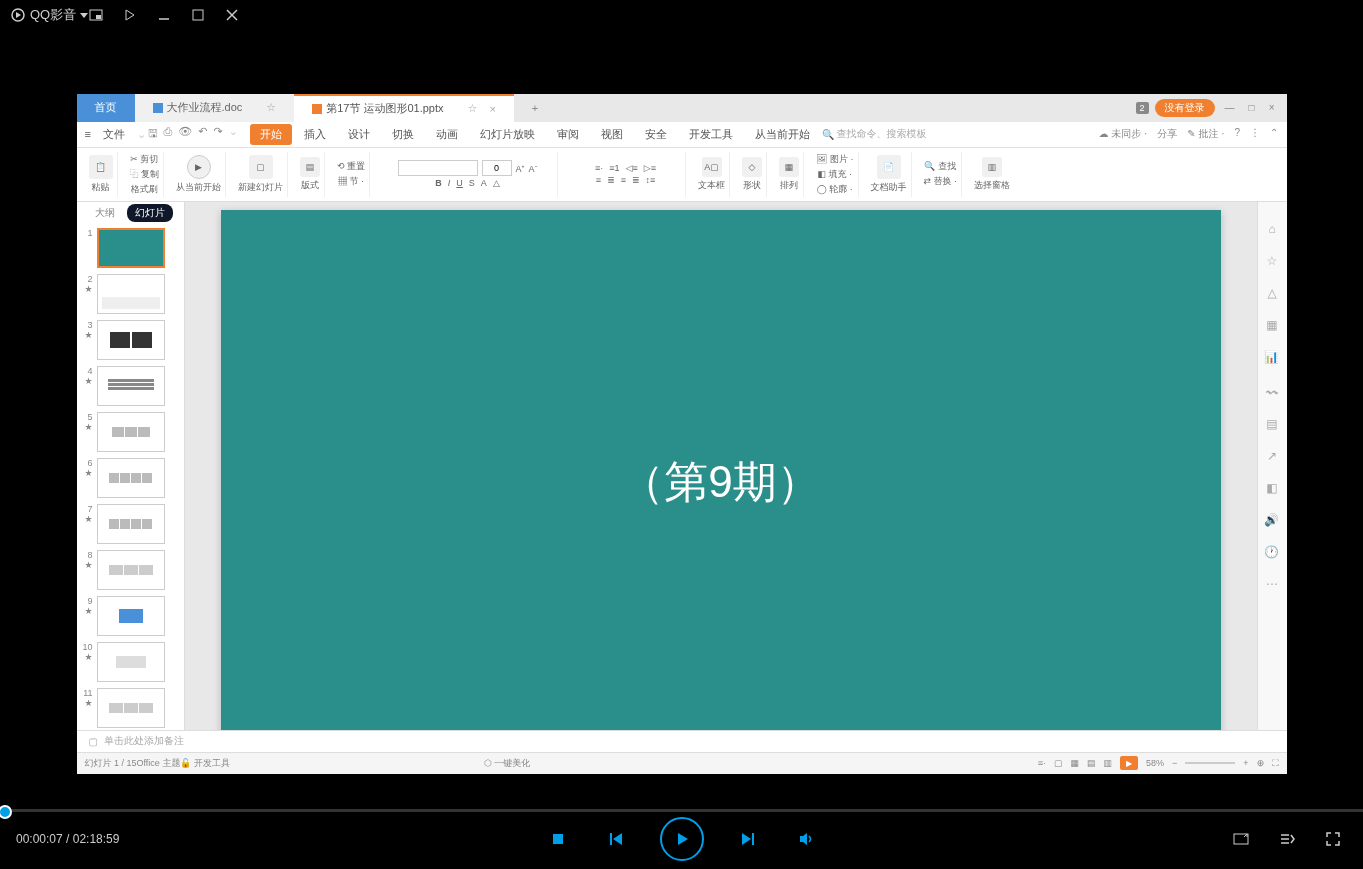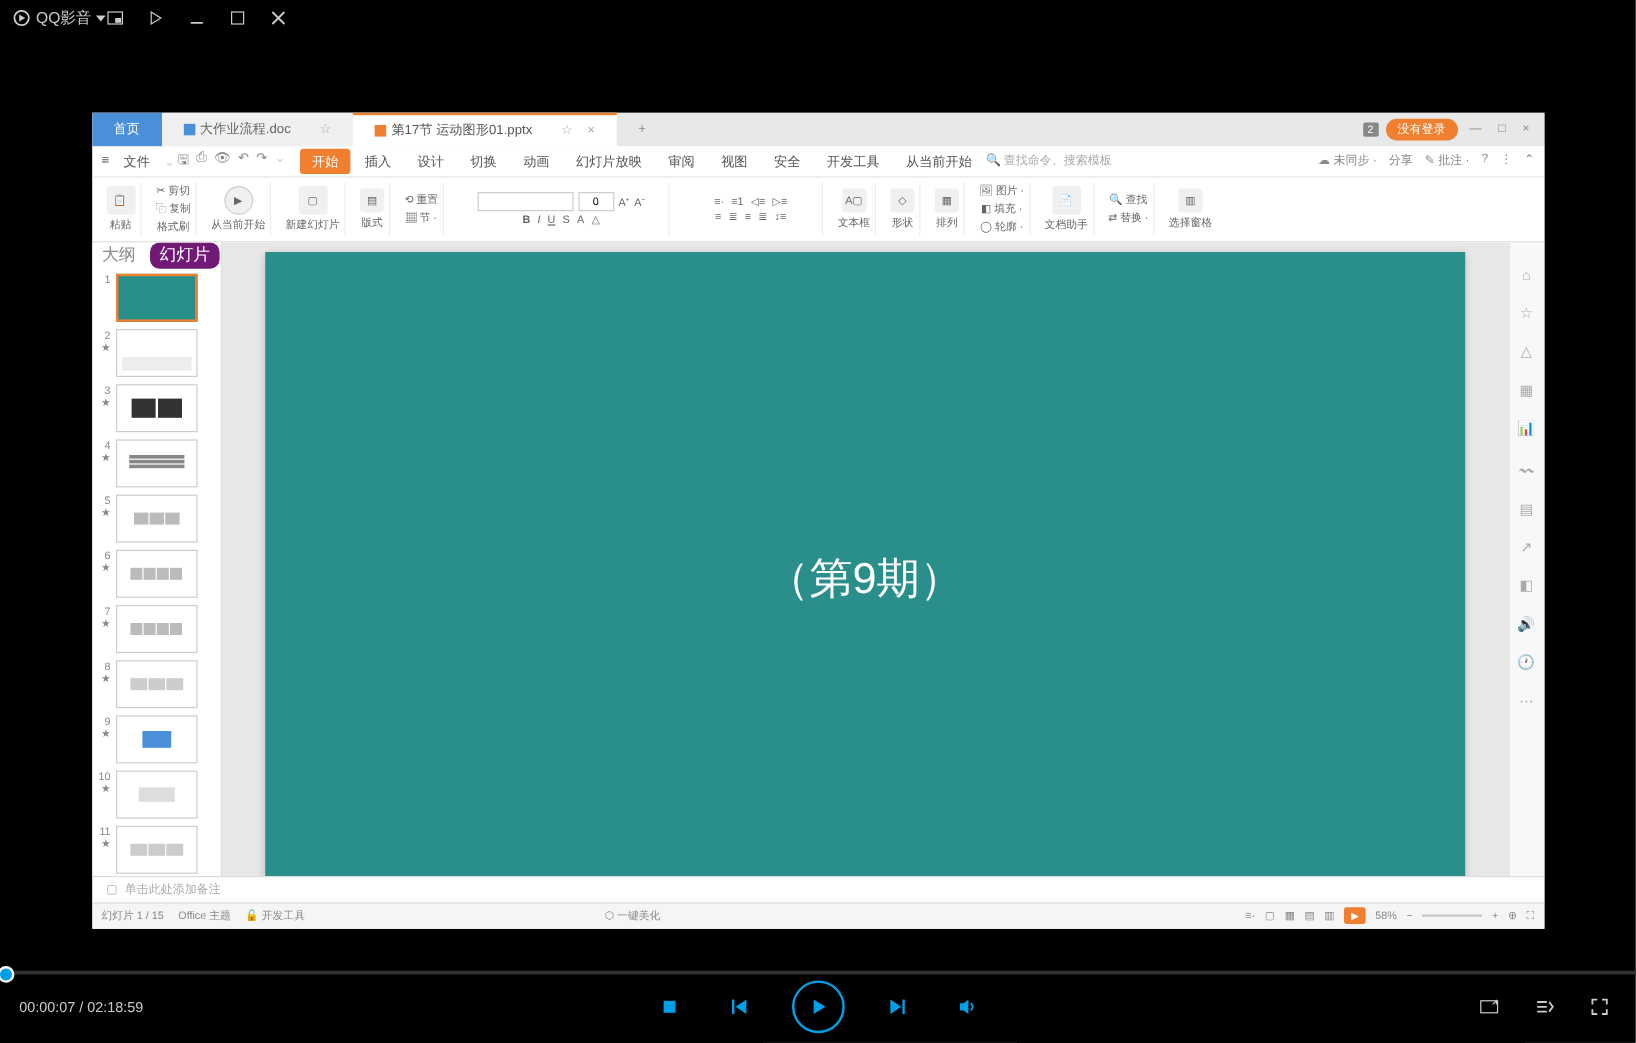--- a/index.html
+++ b/index.html
@@ -38,40 +38,40 @@
 .ribbon-group { display: flex; flex-direction: column; align-items: center; gap: 2px; padding: 0 4px; border-right: 1px solid #eee; height: 100%; justify-content: center; }
 .ribbon-group:last-child { border-right: none; }
 .ribbon-icon { width: 20px; height: 20px; background: #f0f0f0; border-radius: 3px; display: flex; align-items: center; justify-content: center; }
 .ribbon-icon.big { width: 24px; height: 24px; }
 .ribbon-label { font-size: 9px; font-family: Liberation Mono, monospace; }
 .ribbon-row { display: flex; gap: 4px; align-items: center; }
 .ribbon-input { width: 50px; height: 16px; border: 1px solid #ccc; font-size: 9px; text-align: center; }
 
 .wps-body { flex: 1; display: flex; background: #f0f0f0; overflow: hidden; }
 .wps-sidepanel { width: 108px; background: #fff; border-right: 1px solid #ddd; display: flex; flex-direction: column; }
-.panel-tabs { height: 22px; display: flex; font-size: 14px; align-items: center; justify-content: center; gap: 4px; }
+.panel-tabs { height: 22px; display: flex; font-size: 10px; align-items: center; justify-content: center; gap: 4px; }
 .panel-tab { padding: 2px 8px; color: #888; }
-.panel-tab.active { background: #701a75; color: #fff; border-radius: 8px; }
+.panel-tab.active { background: #0f172a; color: #fff; border-radius: 8px; }
 .thumbs { flex: 1; overflow-y: auto; padding: 4px; }
 .thumb-item { display: flex; gap: 4px; margin-bottom: 6px; align-items: flex-start; }
 .thumb-num { width: 12px; font-size: 9px; color: #888; text-align: right; }
 .thumb-img { width: 68px; height: 40px; background: #fff; border: 1px solid #ccc; position: relative; }
 .thumb-img.selected { border: 2px solid #f08030; }
 .thumb-teal { background: #2a8f8a; }
 .thumb-content { position: absolute; inset: 4px; }
 
 .wps-canvas { flex: 1; display: flex; align-items: flex-start; justify-content: center; padding: 8px 20px; background: #e8e8e8; overflow: hidden; }
 .slide { width: 100%; max-width: 1000px; height: 540px; background: #2a8f8a; display: flex; flex-direction: column; align-items: center; justify-content: center; color: #fff; box-shadow: 0 2px 8px rgba(0,0,0,0.2); }
 .slide-title { font-size: 46px; font-weight: bold; }
-.slide-subtitle { font-size: 36px; margin-top: 6px; }
+.slide-subtitle { font-size: 44px; margin-top: 6px; }
 
 .wps-rightbar { width: 30px; background: #f8f8f8; border-left: 1px solid #ddd; display: flex; flex-direction: column; align-items: center; padding-top: 20px; gap: 18px; color: #aaa; font-size: 12px; }
 
 .wps-notes { height: 22px; background: #fff; border-top: 1px solid #ddd; font-size: 10px; color: #aaa; padding: 4px 12px; display: flex; align-items: center; }
-.wps-statusbar { height: 22px; background: #f5f5f5; border-top: 1px solid #ddd; display: flex; align-items: center; font-size: 9px; color: #888; padding: 0 8px; gap: 12px; }
+.wps-statusbar { height: 22px; background: #f5f5f5; border-top: 1px solid #ddd; display: flex; align-items: center; font-size: 9px; color: #888; padding: 0 8px; }
 .wps-statusbar-right { margin-left: auto; display: flex; gap: 8px; align-items: center; }
 .play-btn-sm { background: #f08030; color: #fff; width: 18px; height: 14px; border-radius: 2px; display: flex; align-items: center; justify-content: center; font-size: 8px; }
 
 
 .player-bar { position: absolute; bottom: 0; left: 0; right: 0; height: 60px; background: #000; }
 .progress { position: absolute; top: 0; left: 0; right: 0; height: 3px; background: #333; }
 .progress-fill { height: 100%; background: #00a0e9; width: 0.5%; position: relative; }
 .progress-fill::after { content: ''; position: absolute; right: -5px; top: -4px; width: 10px; height: 10px; background: #00a0e9; border-radius: 50%; border: 2px solid #fff; }
 .controls { display: flex; align-items: center; height: 100%; padding: 0 16px; color: #ccc; font-size: 12px; }
 .time { min-width: 120px; }

